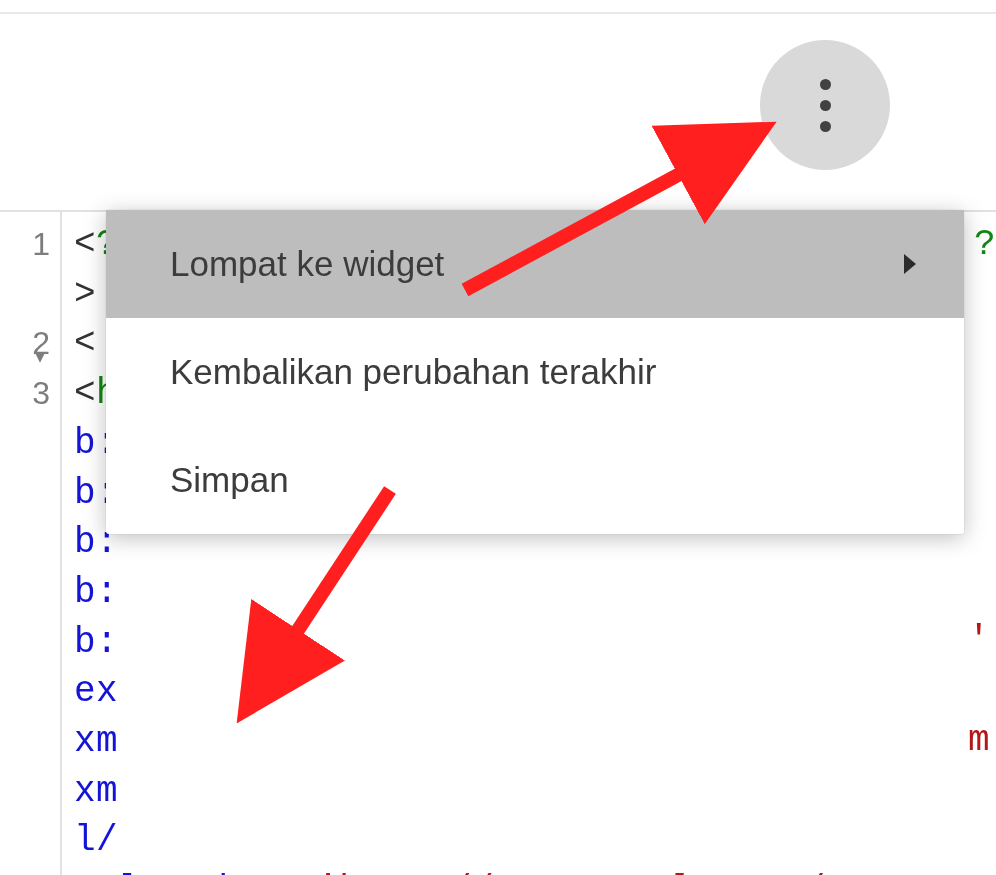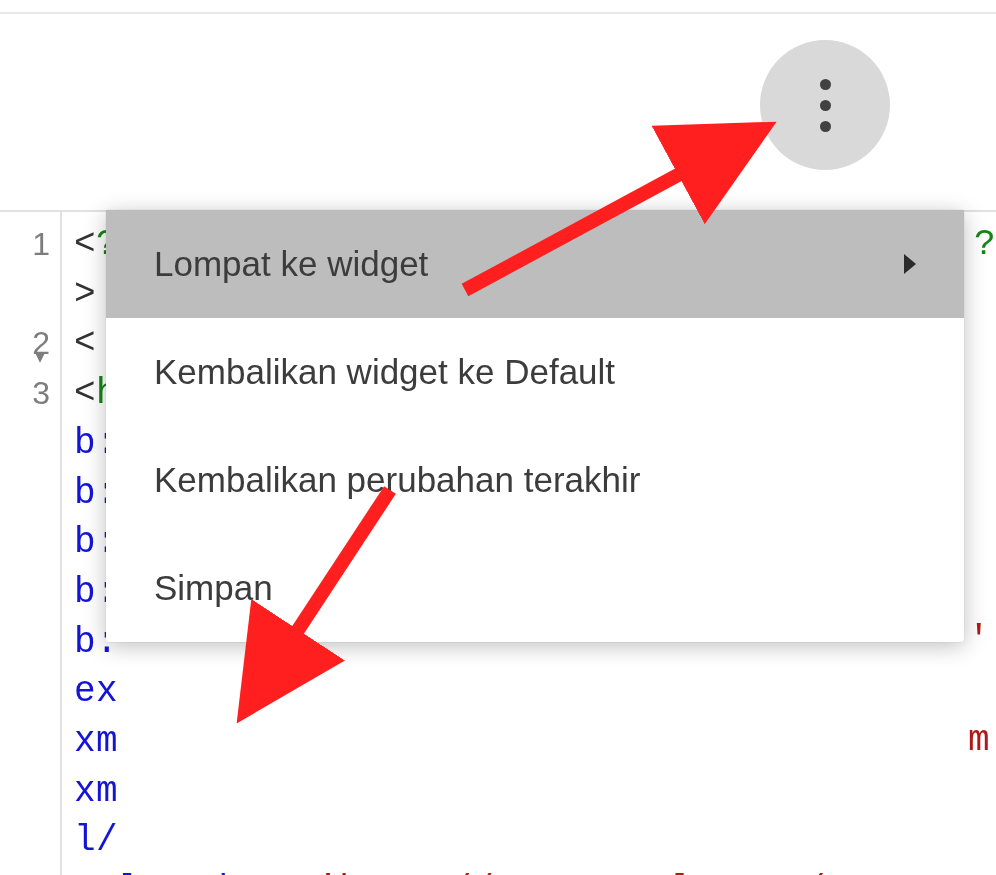--- a/index.html
+++ b/index.html
@@ -117,21 +117,21 @@
     width: 858px;
     background: #ffffff;
     box-shadow: 0 4px 22px rgba(0,0,0,0.25), 0 0 0 1px rgba(0,0,0,0.03);
     border-radius: 3px;
     z-index: 20;
   }
   .menu-item {
     height: 108px;
     display: flex;
     align-items: center;
-    padding: 0 48px 0 48px;
+    padding: 0 48px 0 64px;
     font-size: 35px;
     color: #3c3c3c;
     cursor: pointer;
     position: relative;
     font-family: Arial, sans-serif;
   }
   .menu-item.hovered {
     background: #bdbdbd;
   }
   .menu-item .chev {
@@ -178,23 +178,20 @@
 <div style="position:absolute; left:974px; top:224px; font-family:'Courier New',monospace; font-size:36px; color:#128612;">?</div>
 <div style="position:absolute; left:968px; top:620px; font-family:'Courier New',monospace; font-size:36px; color:#b31818;">'</div>
 <div style="position:absolute; left:968px; top:720px; font-family:'Courier New',monospace; font-size:36px; color:#b31818;">m</div>
 
 <div class="menu" id="menu">
     <div class="menu-item hovered">
       <span>Lompat ke widget</span>
       <span class="chev"><svg width="18" height="24">
           <path d="M2,2 L14,12 L2,22 Z" fill="#2b2b2b"></path>
         </svg></span>
-    </div>
-    <div class="menu-item">
-      <span>Kembalikan widget ke Default</span>
     </div>
     <div class="menu-item">
       <span>Kembalikan perubahan terakhir</span>
     </div>
     <div class="menu-item">
       <span>Simpan</span>
     </div>
   </div>
 
 <svg class="arrow-svg">

